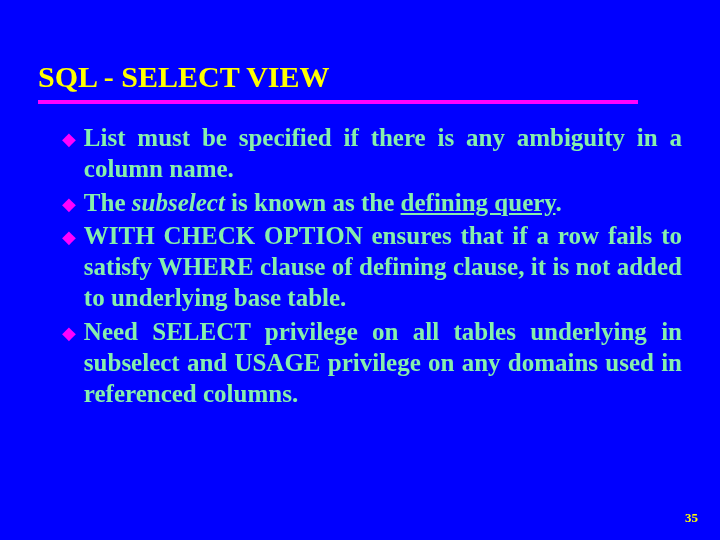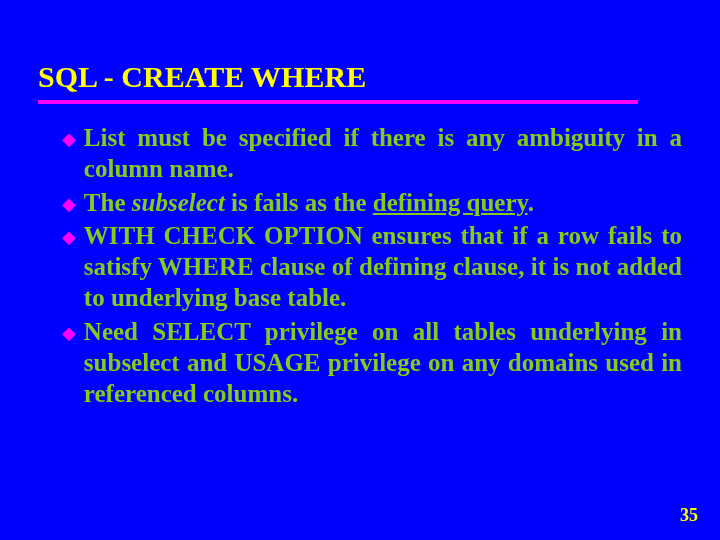--- a/index.html
+++ b/index.html
@@ -39,63 +39,63 @@
     margin-bottom: 2px;
   }
   .diamond {
     color: #ff00ff;
     font-size: 18px;
     margin-right: 8px;
     margin-top: 6px;
     flex-shrink: 0;
   }
   .bullet-text {
-    color: #84cc16;
+    color: #86efac;
     font-size: 25px;
     font-weight: bold;
     line-height: 1.25;
     text-align: justify;
     width: 600px;
   }
   .italic {
     font-style: italic;
     margin-top: 32px;
   }
   .underline {
     text-decoration: underline;
   }
   .page-num {
     position: absolute;
     bottom: 14px;
     right: 22px;
     color: #ffff00;
-    font-size: 18px;
+    font-size: 13px;
     font-weight: bold;
   }
 </style>
 </head>
 <body>
 
 <div class="slide">
-  <div class="title">SQL - CREATE WHERE</div>
+  <div class="title">SQL - SELECT VIEW</div>
   <div class="title-underline"></div>
 
   <div class="bullets">
 
     <div class="bullet-item">
       <div class="diamond">◆</div>
       <div class="bullet-text">
         <span>List must be specified if there is any ambiguity in a column name.</span>
       </div>
     </div>
 
     <div class="bullet-item">
       <div class="diamond">◆</div>
       <div class="bullet-text">
-        <span>The </span><span class="italic">subselect</span><span> is fails as the </span><span class="underline">defining query</span><span>.</span>
+        <span>The </span><span class="italic">subselect</span><span> is known as the </span><span class="underline">defining query</span><span>.</span>
       </div>
     </div>
 
     <div class="bullet-item">
       <div class="diamond">◆</div>
       <div class="bullet-text">
         <span>WITH CHECK OPTION ensures that if a row fails to satisfy WHERE clause of defining clause, it is not added to underlying base table.</span>
       </div>
     </div>
 

